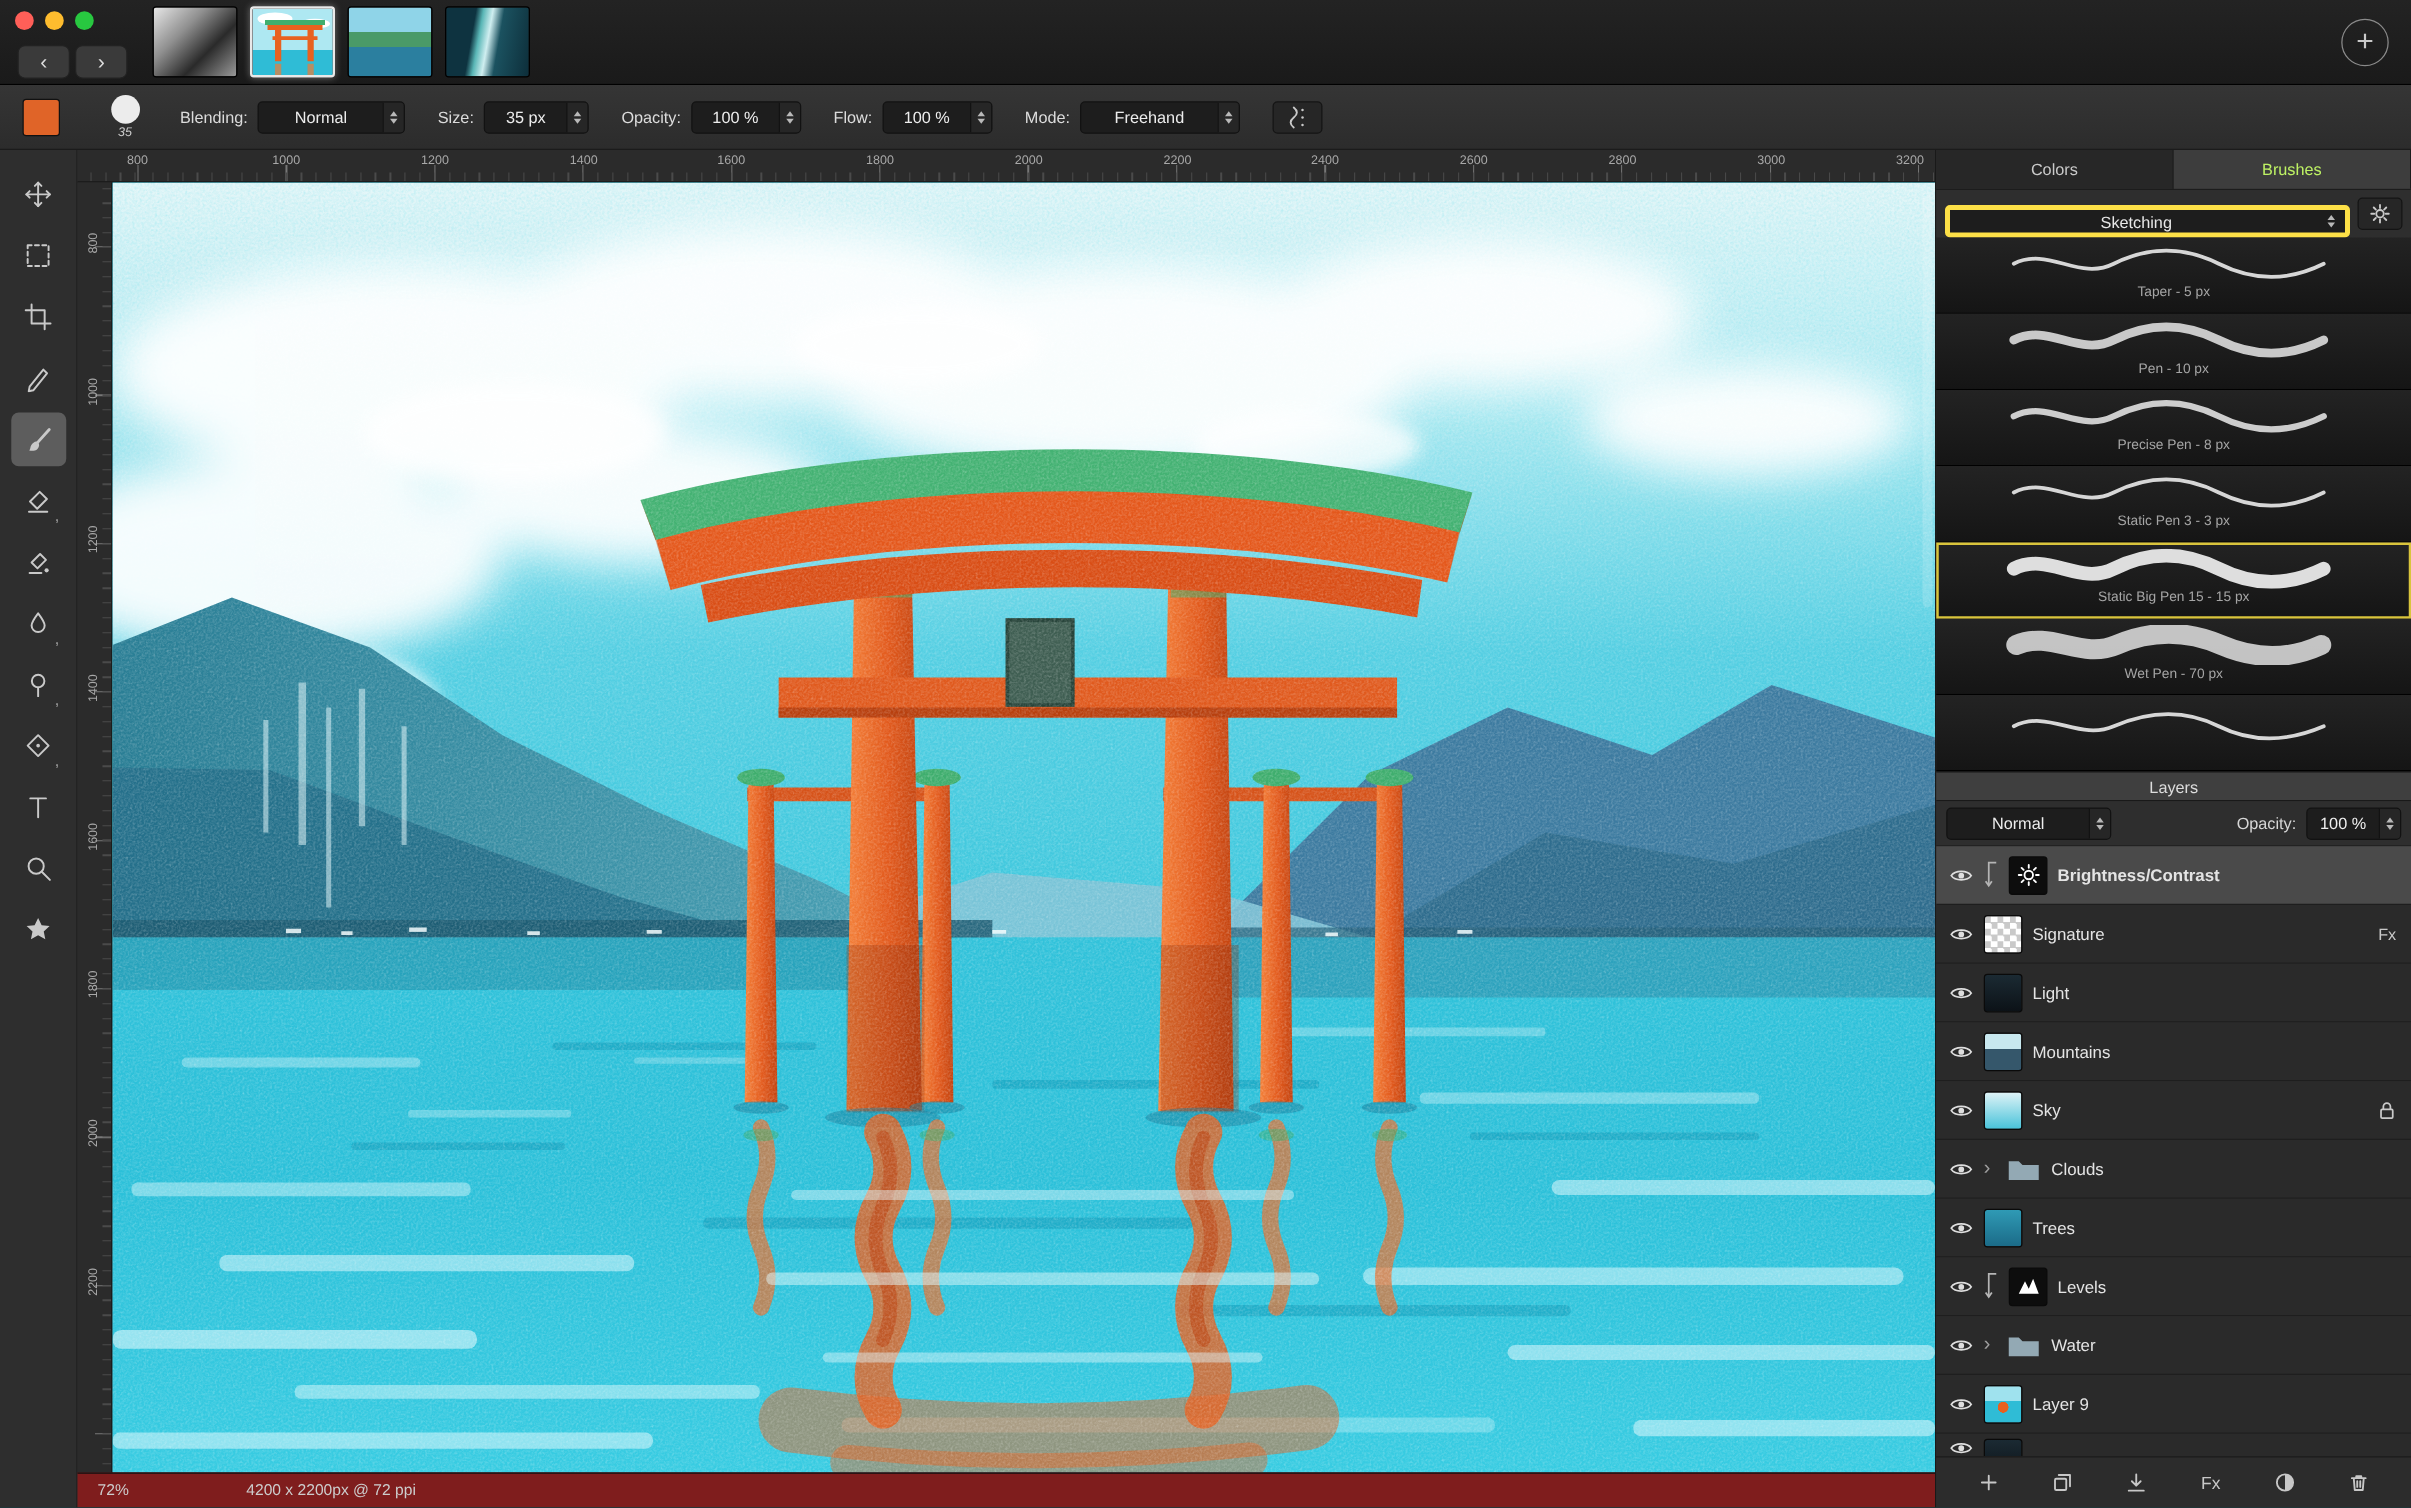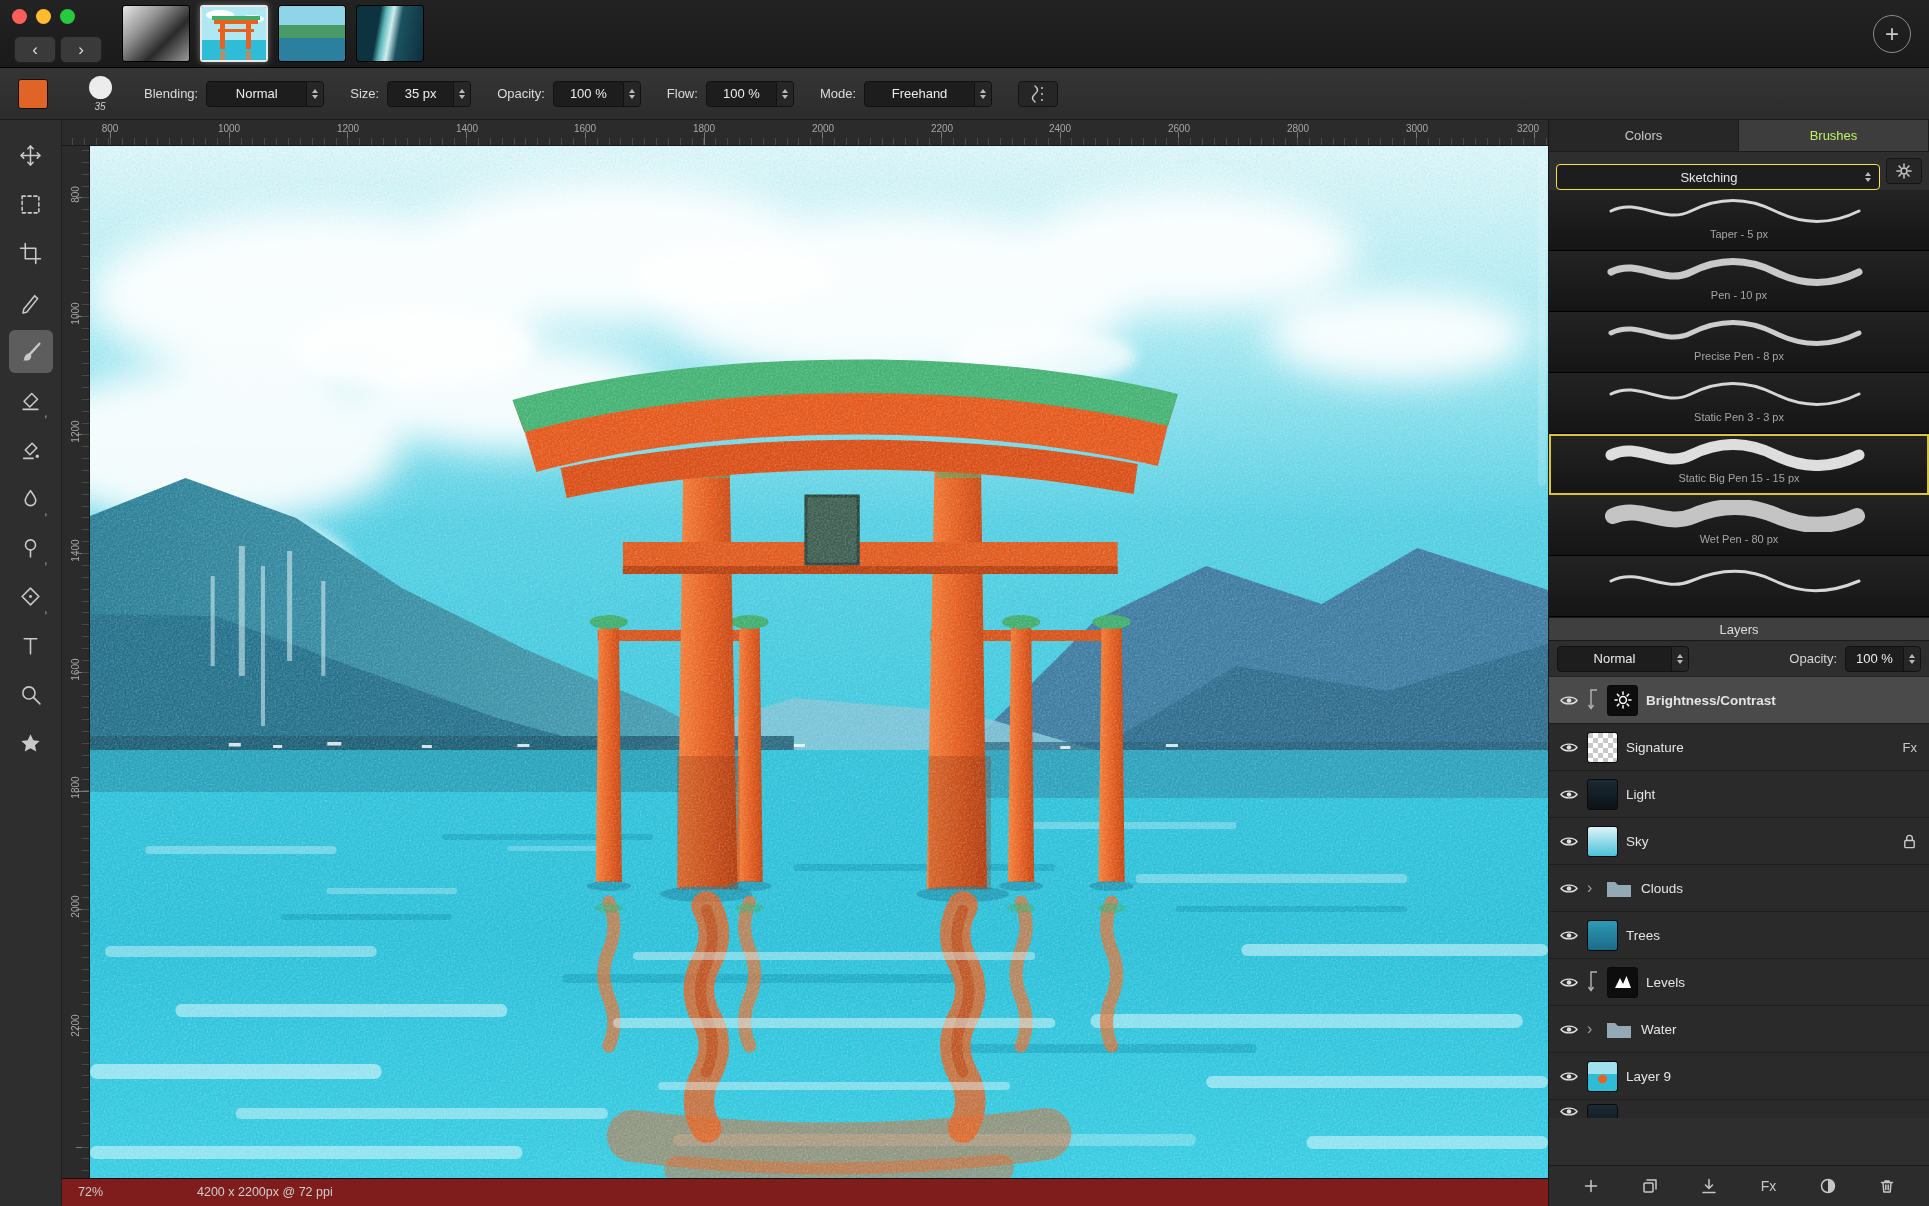--- a/index.html
+++ b/index.html
@@ -65,21 +65,21 @@
   .canvas { position:absolute; left:90px; top:146px; width:1458px; height:1032px; background:#35c4da; overflow:hidden; }
   .canvas svg { display:block; width:100%; height:100%; }
   .vscroll { position:absolute; right:2px; top:10px; width:8px; height:330px; border-radius:4px; background:rgba(255,255,255,.16); }
 
   
   .panel { position:absolute; left:1548px; top:120px; width:381px; height:1086px; background:#2e2e2e; border-left:1px solid #191919; display:flex; flex-direction:column; }
   .ptabs { height:32px; display:flex; border-bottom:1px solid #1c1c1c; }
   .ptab { flex:1; display:flex; align-items:center; justify-content:center; font-size:13px; color:#c9c9c9; background:#272727; border-right:1px solid #1c1c1c; }
   .ptab.active { background:#3d3d3d; color:#bef264; }
   .catrow { height:38px; display:flex; align-items:center; gap:6px; padding:0 7px; background:#2e2e2e; }
-  .catsel { flex:1; height:26px; background:#1d1d1d; border:1px solid #fde047; border-radius:4px; display:flex; align-items:center;margin-top:12px; }
+  .catsel { flex:1; height:26px; background:#1d1d1d; border:4px solid #fde047; border-radius:4px; display:flex; align-items:center;margin-top:12px; }
   .catsel .val { flex:1; text-align:center; color:#e7e7e7; font-size:13px; }
   .catsel .chev { width:18px; display:flex; flex-direction:column; align-items:center; gap:2px; padding-right:4px; }
   .gearbtn { width:36px; height:26px; background:#262626; border:1px solid #141414; border-radius:4px; display:flex; align-items:center; justify-content:center; }
   .brushlist { display:flex; flex-direction:column; }
   .brow { height:61px; background:linear-gradient(#232323,#151515); border-bottom:1px solid #000; position:relative; display:flex; flex-direction:column; align-items:center; justify-content:flex-start; }
   .brow svg { margin-top:5px; width:300px; height:32px; }
   .brow .blab { font-size:11px; color:#a5a5a5; margin-top:1px; }
   .brow.selected { outline:2px solid #d9c43c; outline-offset:-2px; }
   .layershdr { height:24px; background:#3f3f3f; border-top:1px solid #191919; border-bottom:1px solid #191919; display:flex; align-items:center; justify-content:center; font-size:13px; color:#ddd; }
   .blendrow { height:36px; display:flex; align-items:center; gap:8px; padding:0 8px; background:#2e2e2e; border-bottom:1px solid #222; }
@@ -543,21 +543,21 @@
       <div class="brow selected">
         <svg viewBox="0 0 280 32">
             <path d="M12 16 C40 2 64 30 92 16 S 148 2 176 16 S 232 30 260 16" stroke="#e9e9e9" stroke-width="11" fill="none" stroke-linecap="round" opacity="0.95"></path>
           </svg>
         <div class="blab">Static Big Pen 15 - 15 px</div>
       </div>
       <div class="brow">
         <svg viewBox="0 0 280 32">
             <path d="M14 16 C42 4 66 28 94 16 S 150 4 178 16 S 232 28 258 16" stroke="#d6d6d6" stroke-width="16" fill="none" stroke-linecap="round" opacity="0.9"></path>
           </svg>
-        <div class="blab">Wet Pen - 80 px</div>
+        <div class="blab">Wet Pen - 70 px</div>
       </div>
       <div class="brow">
         <svg viewBox="0 0 280 32">
             <path d="M12 20 C40 6 64 32 92 20 S 148 6 176 20 S 232 32 260 20" stroke="#e6e6e6" stroke-width="3" fill="none" stroke-linecap="round" opacity="0.92"></path>
           </svg>
         <div class="blab"></div>
       </div>
     </div>
 
     <div class="layershdr">
@@ -613,20 +613,28 @@
 
       <div class="lrow">
         <svg class="eye" viewBox="0 0 20 15">
             <path d="M2 7.5C5 3 15 3 18 7.5 15 12 5 12 2 7.5Z" stroke="#dedede" stroke-width="1.4" fill="none"></path>
             <circle cx="10" cy="7.5" r="2.3" fill="#dedede"></circle>
           </svg>
         <div class="lthumb light"></div>
         <span class="llabel">Light</span>
       </div>
 
+      <div class="lrow">
+        <svg class="eye" viewBox="0 0 20 15">
+            <path d="M2 7.5C5 3 15 3 18 7.5 15 12 5 12 2 7.5Z" stroke="#dedede" stroke-width="1.4" fill="none"></path>
+            <circle cx="10" cy="7.5" r="2.3" fill="#dedede"></circle>
+          </svg>
+        <div class="lthumb mountains"></div>
+        <span class="llabel">Mountains</span>
+      </div>
 
       <div class="lrow">
         <svg class="eye" viewBox="0 0 20 15">
             <path d="M2 7.5C5 3 15 3 18 7.5 15 12 5 12 2 7.5Z" stroke="#dedede" stroke-width="1.4" fill="none"></path>
             <circle cx="10" cy="7.5" r="2.3" fill="#dedede"></circle>
           </svg>
         <div class="lthumb sky"></div>
         <span class="llabel">Sky</span>
         <span class="lright">
           <svg width="15" height="17" viewBox="0 0 16 18" style="stroke:#c9c9c9;fill:none;stroke-width:1.5">

